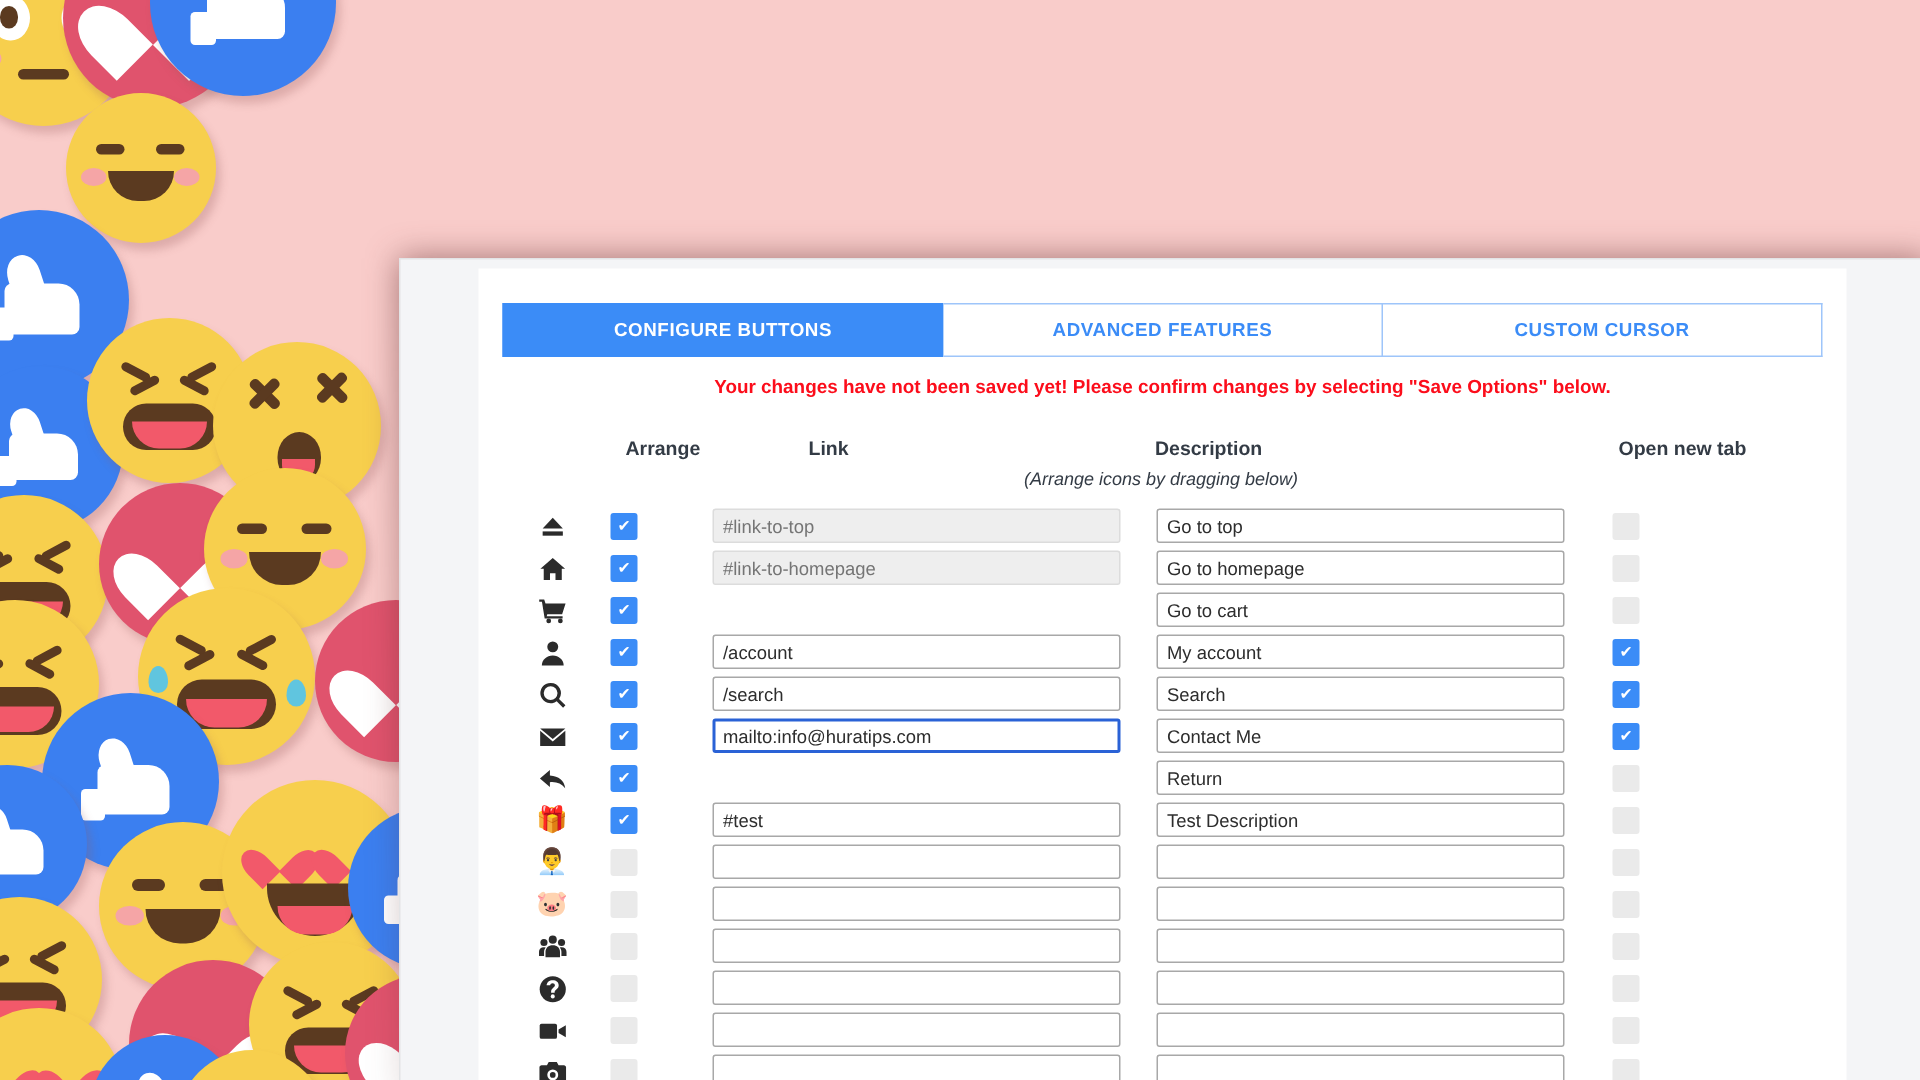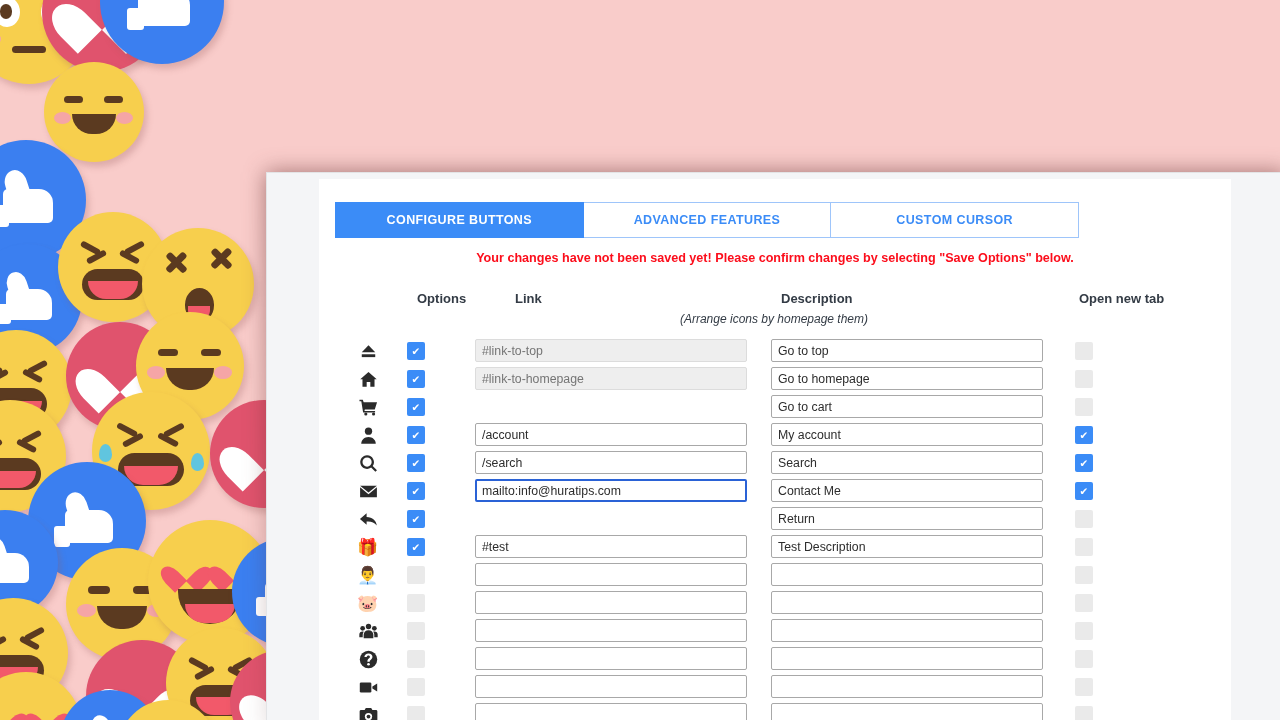--- a/index.html
+++ b/index.html
@@ -85,23 +85,22 @@
     position: absolute;
     left: 52px; top: 6px;
     width: 912px; height: 554px;
     background: #ffffff;
   }
 
   
   #tab-bar {
     position: absolute;
     left: 16px; top: 23px;
-    width: 744px; height: 36px;
+    width: 880px; height: 36px;
     display: flex;
-    justify-content: flex-end;
   }
   .tab {
     flex: 1 1 0;
     display: flex; align-items: center; justify-content: center;
     font-size: 12.5px; font-weight: 700;
     letter-spacing: .4px;
     color: #3b8cf7;
     background: #ffffff;
     border: 1px solid #9ec5fa;
     border-left: none;
@@ -128,22 +127,22 @@
   #col-headers {
     position: absolute;
     left: 0; top: 112px; width: 912px; height: 38px;
   }
   .col-h {
     position: absolute;
     font-size: 13px; font-weight: 700; color: #333b45;
     top: 0;
   }
   #h-activate    { left: 98px; }
-  #h-link        { left: 164px; padding-left: 32px; }
-  #h-description { left: 462px; }
+  #h-link        { left: 188px; padding-left: 32px; }
+  #h-description { left: 451px; }
   #h-newtab      { left: 760px; }
   #drag-hint {
     position: absolute;
     left: 170px; top: 21px; width: 570px;
     text-align: center;
     font-size: 12px; font-style: italic; color: #333b45;
   }
 
   
   #rows { position: absolute; left: 0; top: 158px; width: 912px; }
@@ -396,25 +395,25 @@
 
     <div id="tab-bar">
         <div class="tab active">CONFIGURE BUTTONS</div>
         <div class="tab">ADVANCED FEATURES</div>
         <div class="tab">CUSTOM CURSOR</div>
       </div>
 
     <div id="warning">Your changes have not been saved yet! Please confirm changes by selecting "Save Options" below.</div>
 
     <div id="col-headers">
-      <div class="col-h" id="h-activate">Options</div>
+      <div class="col-h" id="h-activate">Arrange</div>
       <div class="col-h" id="h-link">Link</div>
       <div class="col-h" id="h-description">Description</div>
       <div class="col-h" id="h-newtab">Open new tab</div>
-      <div id="drag-hint">(Arrange icons by homepage them)</div>
+      <div id="drag-hint">(Arrange icons by dragging below)</div>
     </div>
 
     <div id="rows">
         <div class="row">
           <div class="cell-icon">
             <svg width="19" height="19" viewBox="0 0 24 24" fill="#2b2b2b">
               <path d="M12 4 L20.5 13 H3.5 Z"></path>
               <rect x="3.5" y="15.5" width="17" height="3.6"></rect>
             </svg>
           </div>

